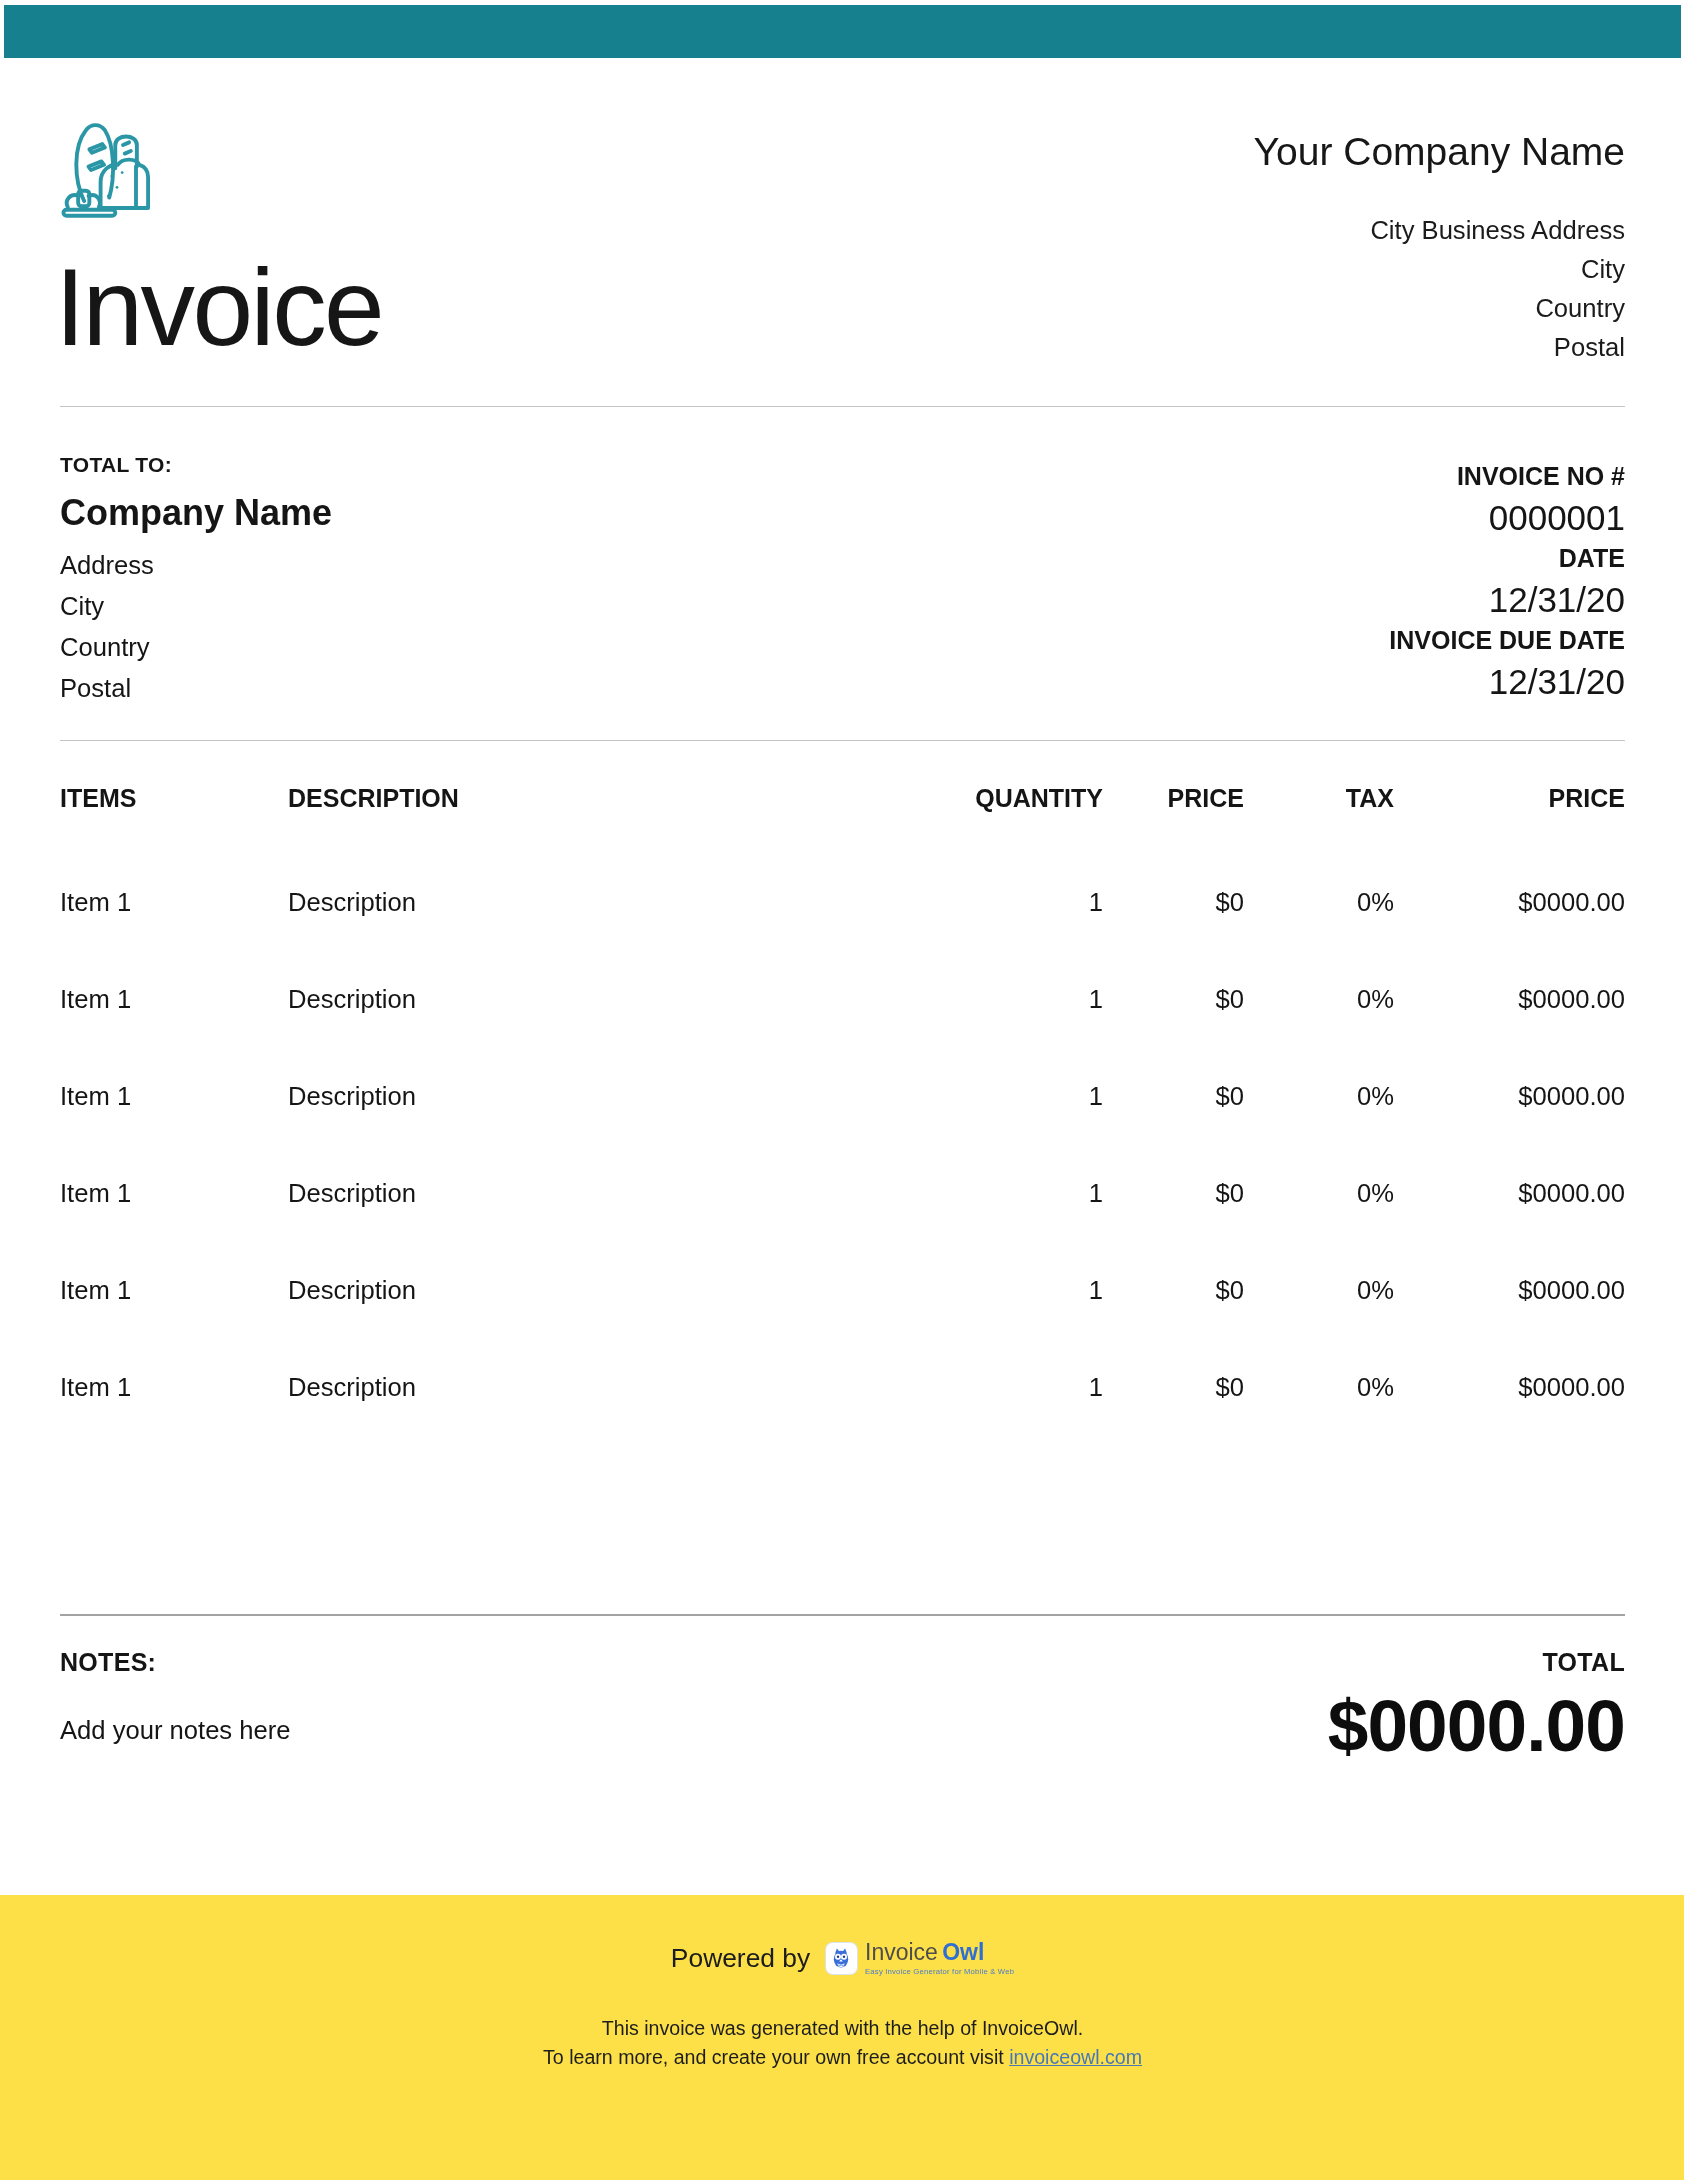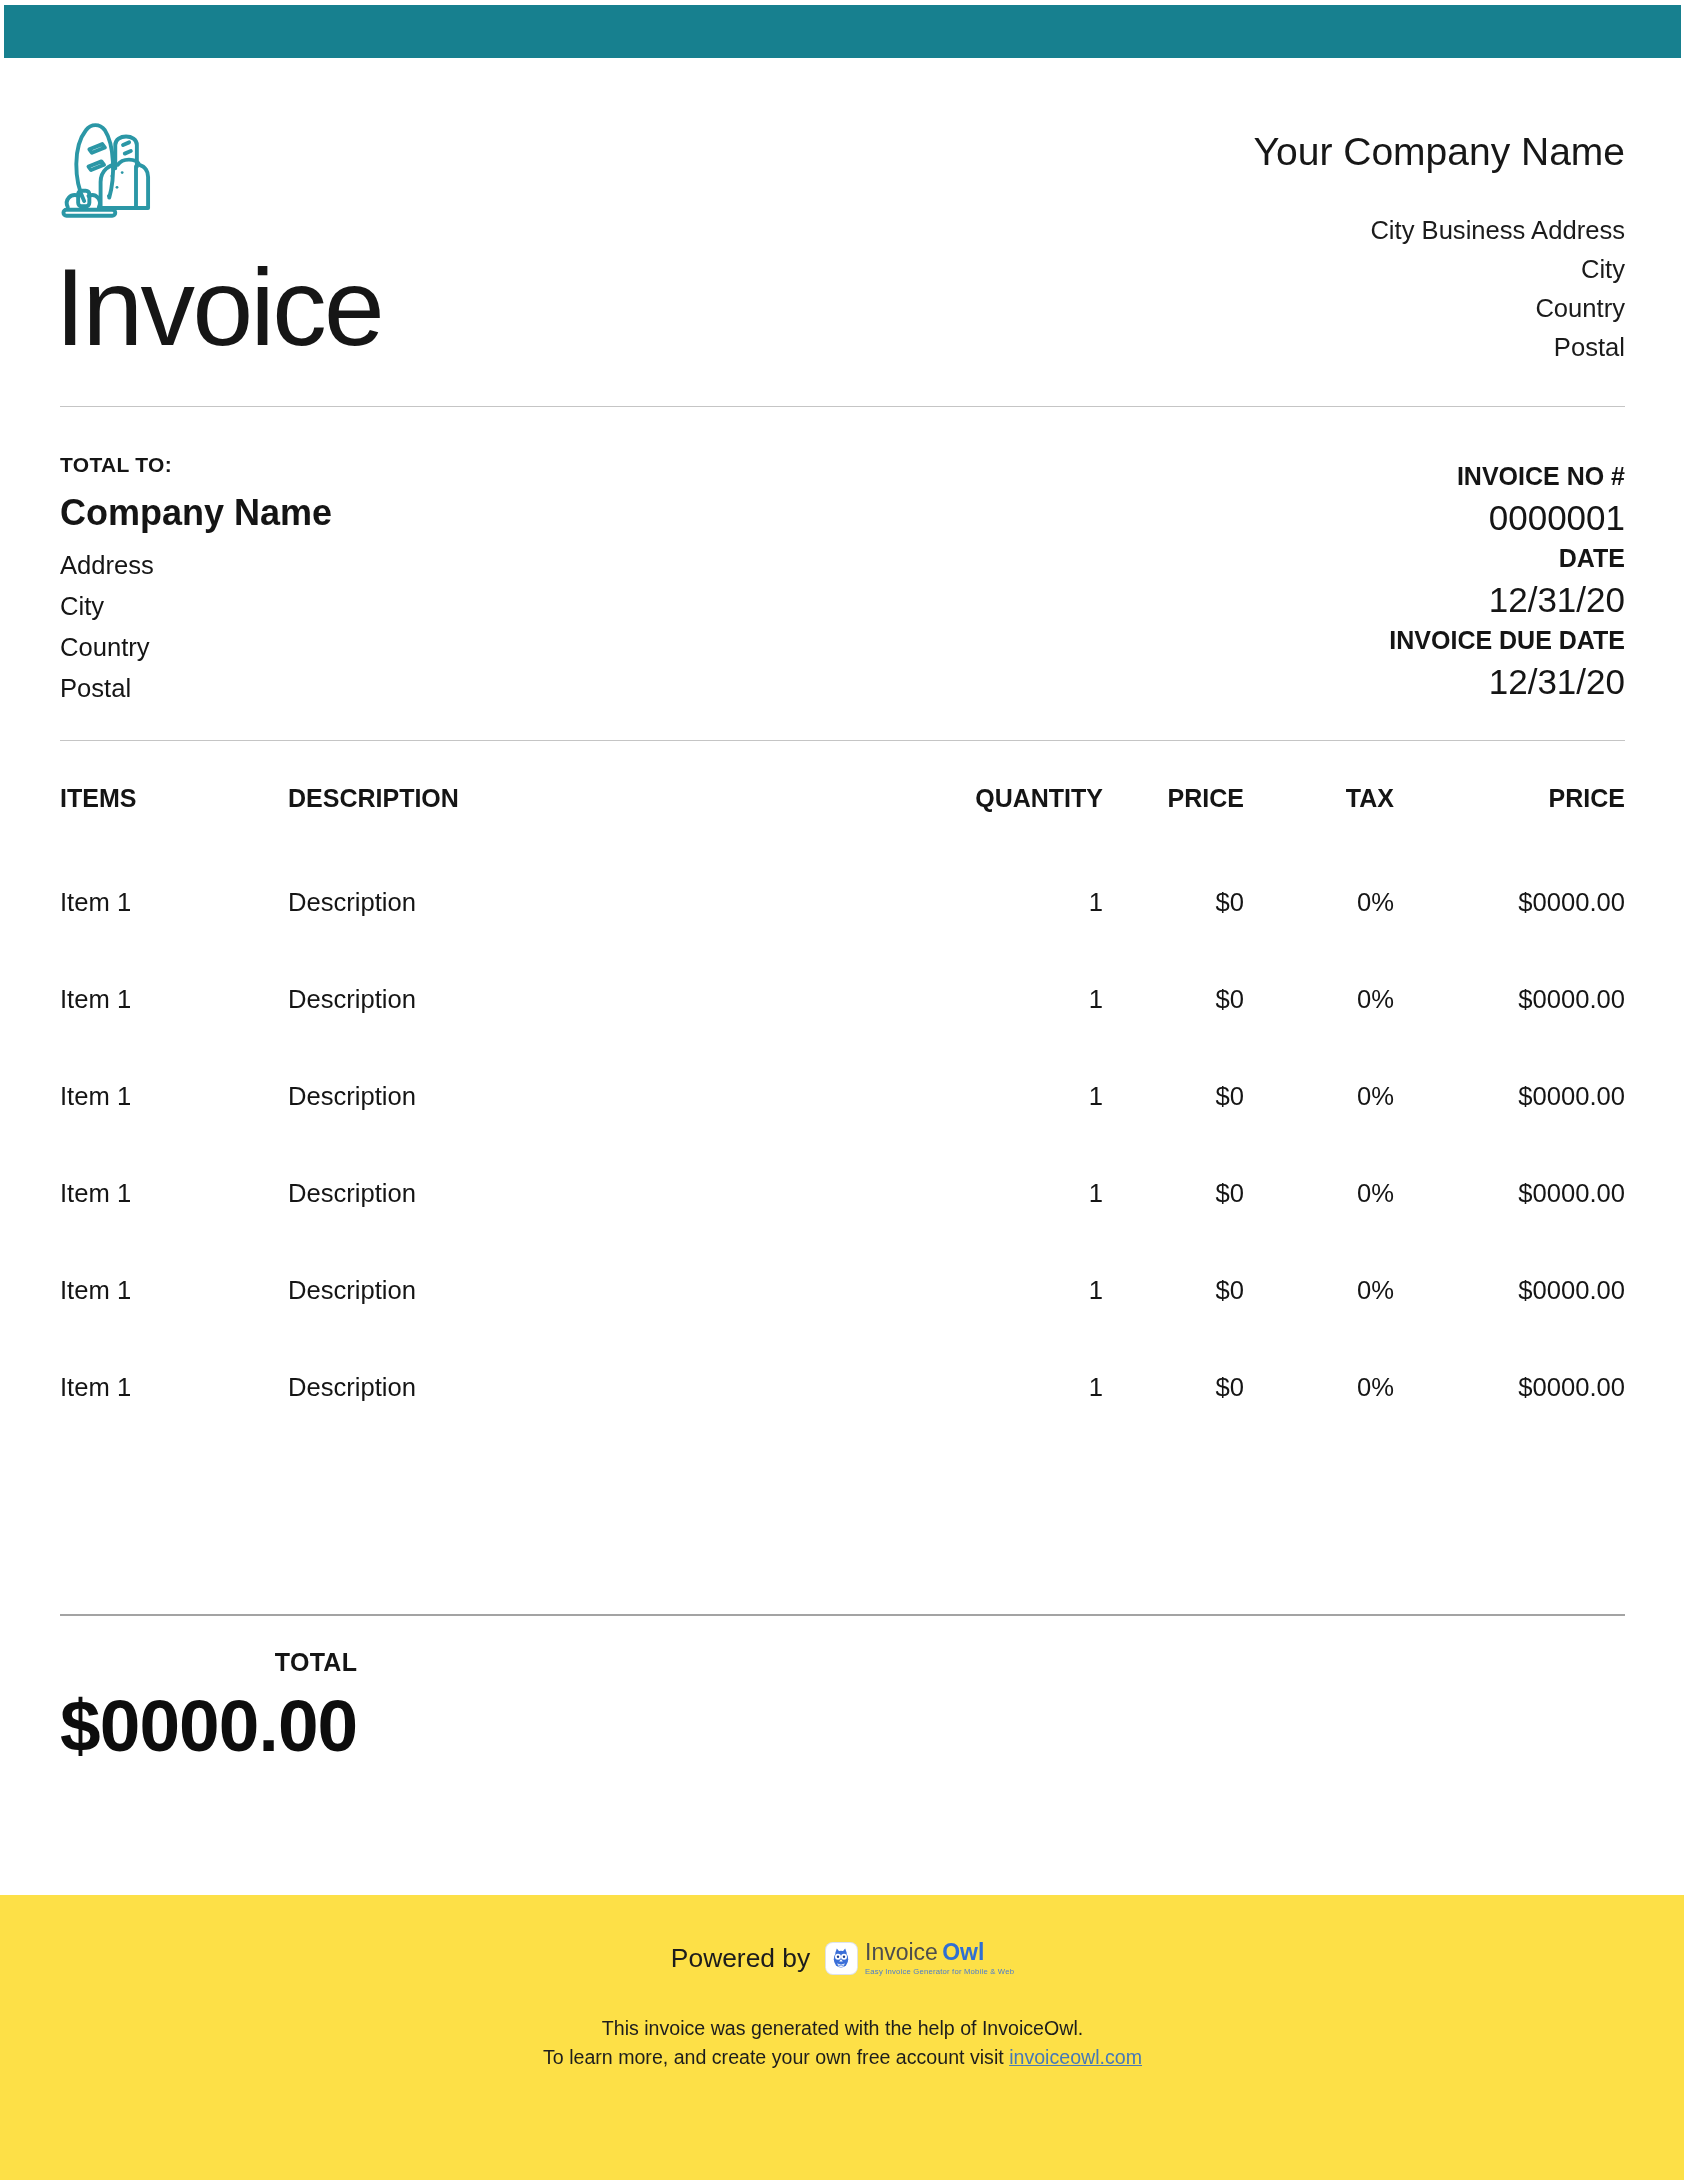--- a/index.html
+++ b/index.html
@@ -225,20 +225,24 @@
           <td class="ar">$0000.00</td>
         </tr>
       </tbody>
     </table>
 
     <div class="spacer"></div>
 
     <hr class="divider d3">
 
     <div class="summary-row">
+      <div class="notes-col">
+        <div class="notes-label">NOTES:</div>
+        <div class="notes-text">Add your notes here</div>
+      </div>
       <div class="total-col">
         <div class="total-label">TOTAL</div>
         <div class="total-value">$0000.00</div>
       </div>
     </div>
 
     <div class="summary-pad"></div>
   </div>
 
   <div class="footer">

